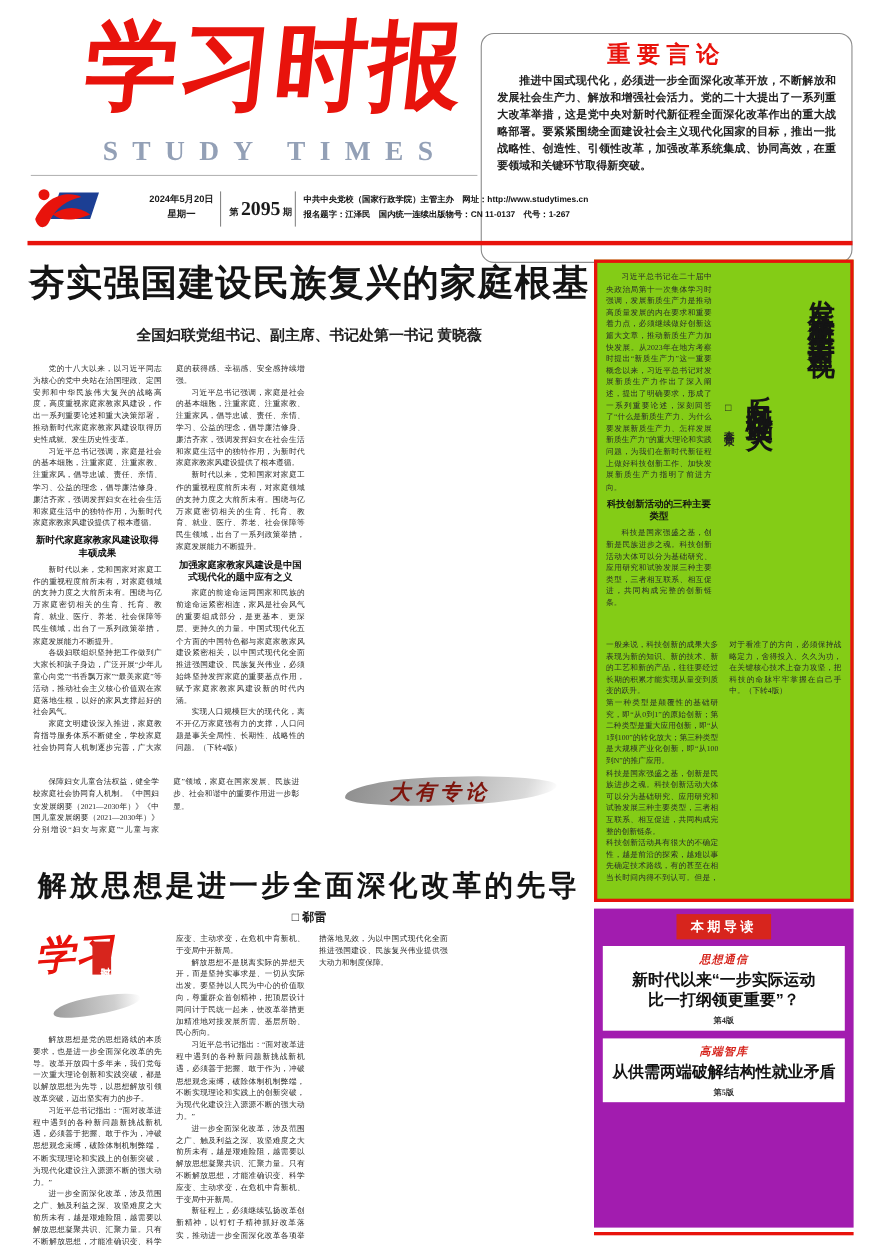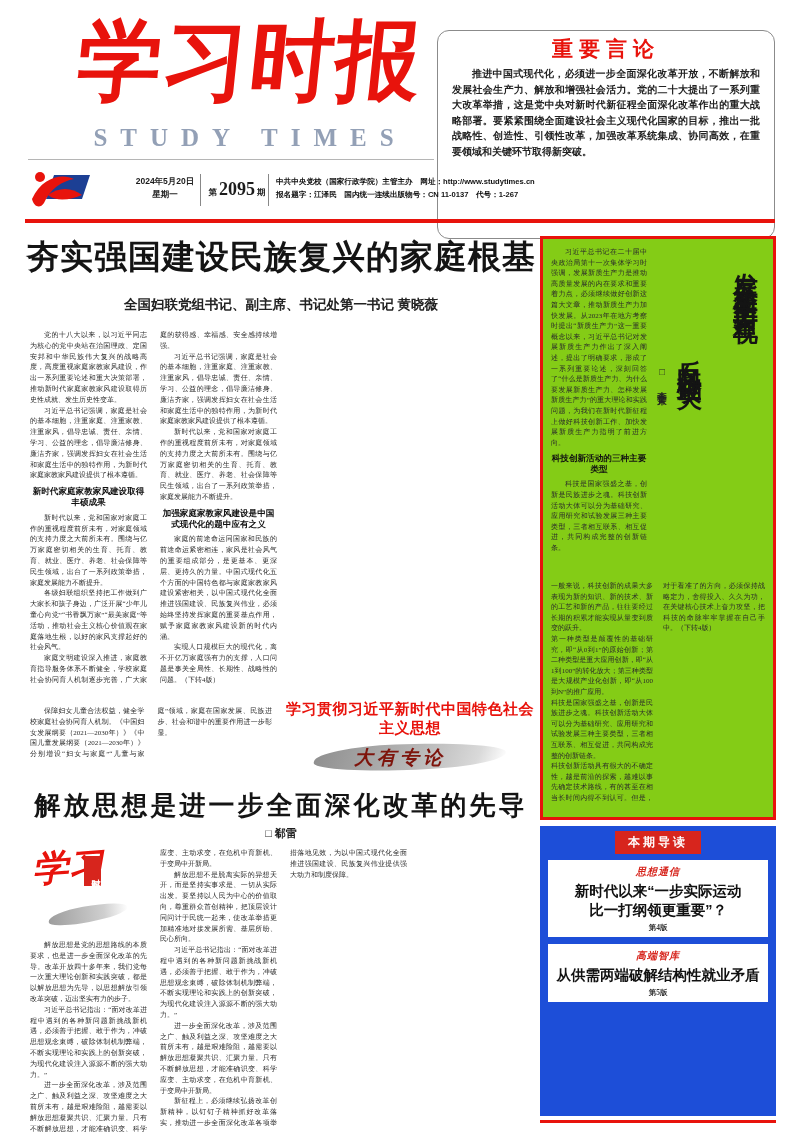--- a/index.html
+++ b/index.html
@@ -99,21 +99,21 @@
   .col-logo .cal{ position:absolute; left:2px; top:0; font-size:36px; font-weight:900;
     font-style:italic; color:#e8130c; line-height:38px; transform:rotate(-4deg); }
   .col-logo .seal{ position:absolute; left:54px; top:8px; width:17px; height:30px;
     background:#d7251d; color:#fff; font-size:9px; line-height:10px; text-align:center;
     writing-mode:vertical-rl; letter-spacing:1px; padding-top:4px; font-weight:700;}
   .col-logo .swoosh{ position:absolute; left:18px; top:58px; width:80px; height:16px;
     background:linear-gradient(95deg,#9c9c9c,#cfcfcf 70%,rgba(230,230,230,0));
     border-radius:50% 60% 55% 45%/60% 50% 55% 45%; transform:rotate(-10deg); }
   
   .digest{ position:absolute; left:540px; top:826px; width:236px; height:290px;
-    background:#1d4ed8; padding-top:5px; }
+    background:#a21caf; padding-top:5px; }
   .digest-tab{ width:86px; margin:0 auto 6px; background:#d7251d; color:#ffffff;
     text-align:center; font-size:12px; font-weight:900; letter-spacing:3px; padding:3px 0;
     font-family:"Liberation Sans", sans-serif; }
   .d-card{ background:#ffffff; margin:0 8px 7px; padding:5px 4px 4px; text-align:center; }
   .d-cat{ color:#d7251d; font-size:10px; font-weight:900; font-style:italic; letter-spacing:1px; }
   .d-head{ font-size:14.5px; font-weight:900; color:#111; line-height:19px; margin-top:3px;
     font-family:"Liberation Sans", sans-serif; white-space:pre-line; }
   .d-subtitle{ font-size:9px; font-weight:700; margin-top:2px; color:#222; }
   .d-page{ font-size:7.5px; color:#333; margin-top:3px; font-weight:700; }
   .digest-rule{ left:540px; top:1120px; width:236px; height:3px; }
@@ -169,21 +169,20 @@
     <p>新时代以来，党和国家对家庭工作的重视程度前所未有，对家庭领域的支持力度之大前所未有。围绕与亿万家庭密切相关的生育、托育、教育、就业、医疗、养老、社会保障等民生领域，出台了一系列政策举措，家庭发展能力不断提升。</p>
     <div class="inner-sub">加强家庭家教家风建设是中国式现代化的题中应有之义</div>
     <p>家庭的前途命运同国家和民族的前途命运紧密相连，家风是社会风气的重要组成部分，是更基本、更深层、更持久的力量。中国式现代化五个方面的中国特色都与家庭家教家风建设紧密相关，以中国式现代化全面推进强国建设、民族复兴伟业，必须始终坚持发挥家庭的重要基点作用，赋予家庭家教家风建设新的时代内涵。</p>
     <p>实现人口规模巨大的现代化，离不开亿万家庭强有力的支撑，人口问题是事关全局性、长期性、战略性的问题。（下转4版）</p>
   </div>
   <div class="cont-block">
     <p>保障妇女儿童合法权益，健全学校家庭社会协同育人机制。《中国妇女发展纲要（2021—2030年）》《中国儿童发展纲要（2021—2030年）》分别增设“妇女与家庭”“儿童与家庭”领域，家庭在国家发展、民族进步、社会和谐中的重要作用进一步彰显。</p>
   </div>
 
   <div class="promo">
-    <div class="promo-line">学习贯彻习近平新时代中国特色社会主义思想</div>
     <div class="brush">
       <div class="brush-ink"></div>
       <div class="brush-text">大有专论</div>
     </div>
   </div>
 
   <div class="right-box">
     <div class="rb-text">
       <p>习近平总书记在二十届中央政治局第十一次集体学习时强调，发展新质生产力是推动高质量发展的内在要求和重要着力点，必须继续做好创新这篇大文章，推动新质生产力加快发展。从2023年在地方考察时提出“新质生产力”这一重要概念以来，习近平总书记对发展新质生产力作出了深入阐述，提出了明确要求，形成了一系列重要论述，深刻回答了“什么是新质生产力、为什么要发展新质生产力、怎样发展新质生产力”的重大理论和实践问题，为我们在新时代新征程上做好科技创新工作、加快发展新质生产力指明了前进方向。</p>
       <div class="inner-sub">科技创新活动的三种主要类型</div>

